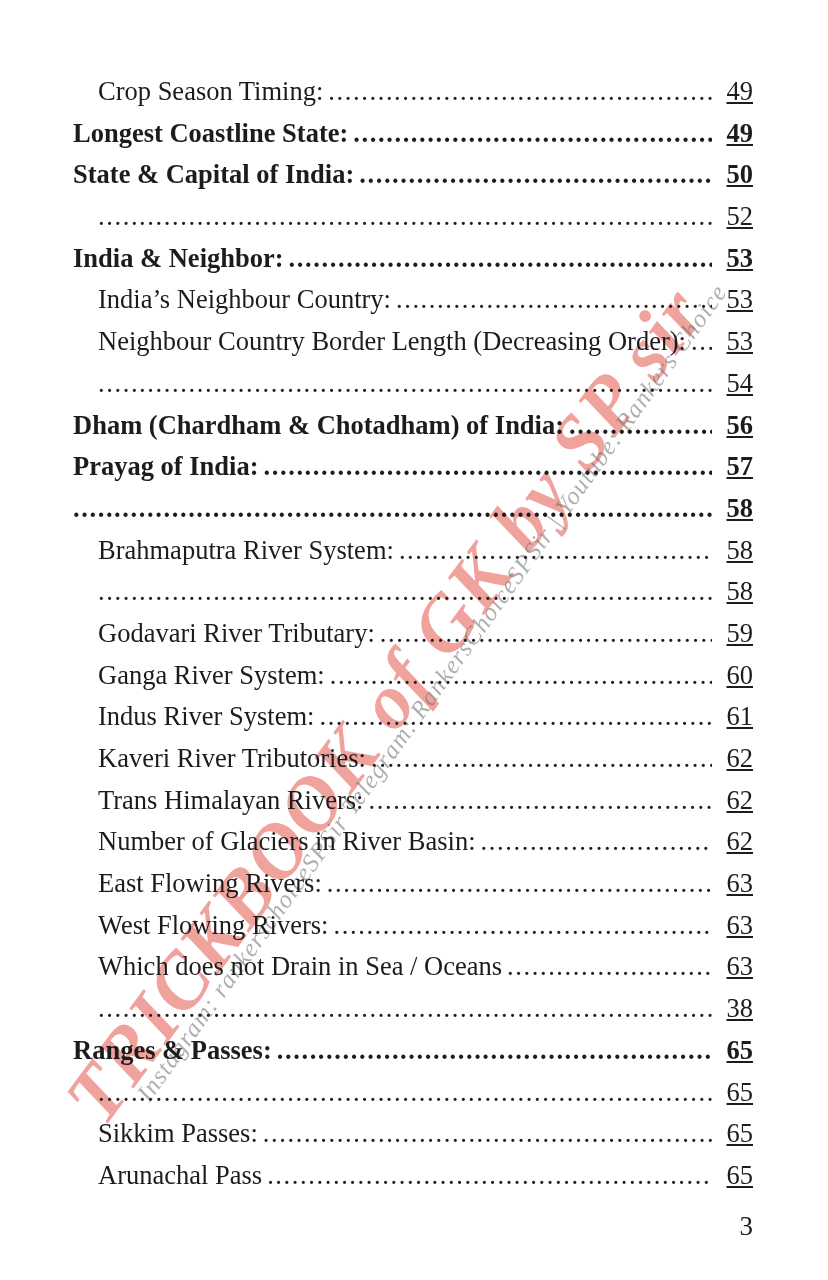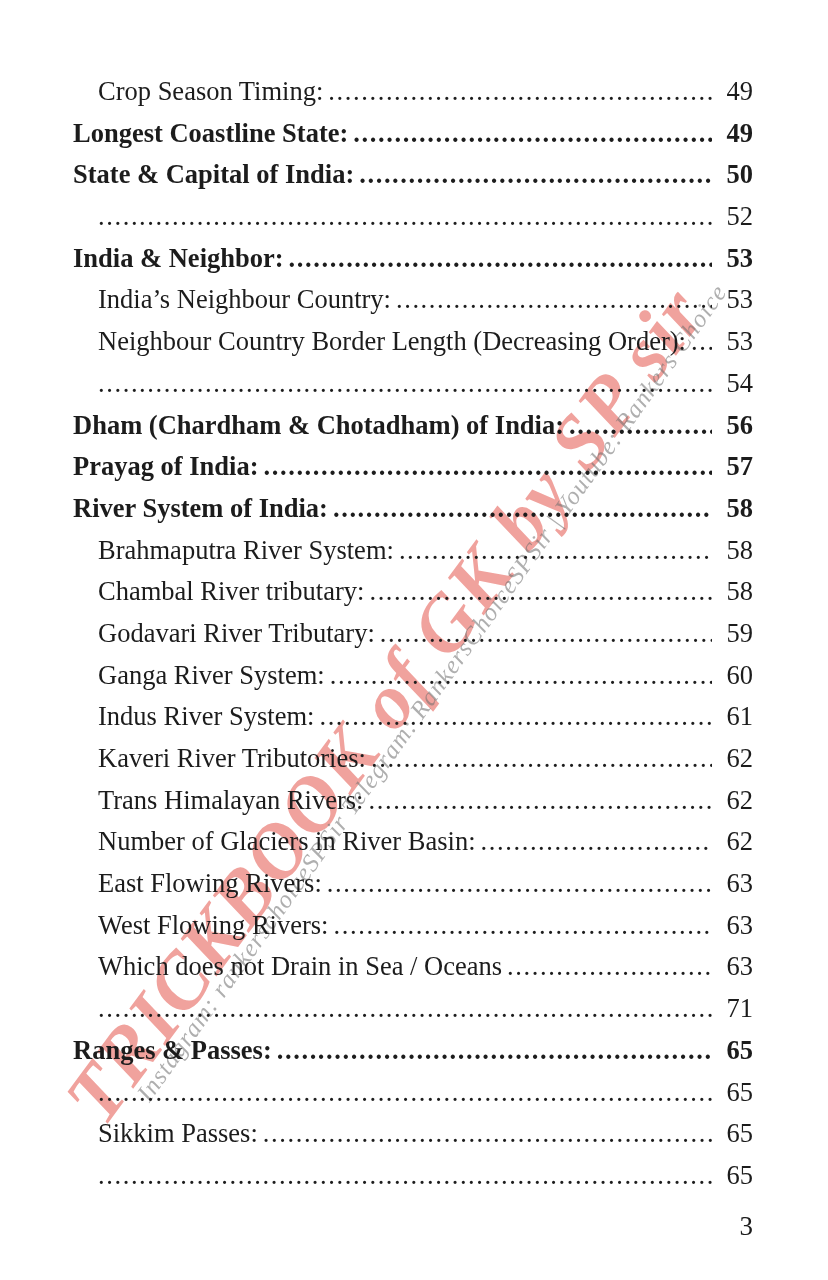--- a/index.html
+++ b/index.html
@@ -67,20 +67,21 @@
     overflow: hidden;
     white-space: nowrap;
     letter-spacing: 1.6px;
     min-width: 0;
   }
   .toc-page {
     flex: 0 0 auto;
     min-width: 34px;
     text-align: right;
     padding-left: 7px;
+    text-decoration: underline;
   }
   
   .folio {
     position: relative;
     z-index: 1;
     margin-top: 12px;
     padding-right: 75px;
     text-align: right;
     font-size: 27px;
     line-height: 34px;
@@ -138,31 +139,29 @@
         <span class="toc-label">Dham (Chardham &amp; Chotadham) of India:</span>
         <span class="toc-dots">................................................................................................................................................................</span>
         <span class="toc-page">56</span>
       </div>
       <div class="toc-row bold">
         <span class="toc-label">Prayag of India:</span>
         <span class="toc-dots">................................................................................................................................................................</span>
         <span class="toc-page">57</span>
       </div>
       <div class="toc-row bold">
-        <span class="toc-label">River System of India:</span>
         <span class="toc-dots">................................................................................................................................................................</span>
         <span class="toc-page">58</span>
       </div>
       <div class="toc-row indent">
         <span class="toc-label">Brahmaputra River System:</span>
         <span class="toc-dots">................................................................................................................................................................</span>
         <span class="toc-page">58</span>
       </div>
       <div class="toc-row indent">
-        <span class="toc-label">Chambal River tributary:</span>
         <span class="toc-dots">................................................................................................................................................................</span>
         <span class="toc-page">58</span>
       </div>
       <div class="toc-row indent">
         <span class="toc-label">Godavari River Tributary:</span>
         <span class="toc-dots">................................................................................................................................................................</span>
         <span class="toc-page">59</span>
       </div>
       <div class="toc-row indent">
         <span class="toc-label">Ganga River System:</span>
@@ -199,37 +198,38 @@
         <span class="toc-dots">................................................................................................................................................................</span>
         <span class="toc-page">63</span>
       </div>
       <div class="toc-row indent">
         <span class="toc-label">Which does not Drain in Sea / Oceans</span>
         <span class="toc-dots">................................................................................................................................................................</span>
         <span class="toc-page">63</span>
       </div>
       <div class="toc-row indent">
         <span class="toc-dots">................................................................................................................................................................</span>
-        <span class="toc-page">71</span>
+        <span class="toc-page">38</span>
       </div>
       <div class="toc-row bold">
         <span class="toc-label">Ranges &amp; Passes:</span>
         <span class="toc-dots">................................................................................................................................................................</span>
         <span class="toc-page">65</span>
       </div>
       <div class="toc-row indent">
         <span class="toc-dots">................................................................................................................................................................</span>
         <span class="toc-page">65</span>
       </div>
       <div class="toc-row indent">
         <span class="toc-label">Sikkim Passes:</span>
         <span class="toc-dots">................................................................................................................................................................</span>
         <span class="toc-page">65</span>
       </div>
       <div class="toc-row indent">
+        <span class="toc-label">Arunachal Pass</span>
         <span class="toc-dots">................................................................................................................................................................</span>
         <span class="toc-page">65</span>
       </div>
     </div>
 
   <div class="folio">3</div>
 
 </div>
 
 </body></html>

